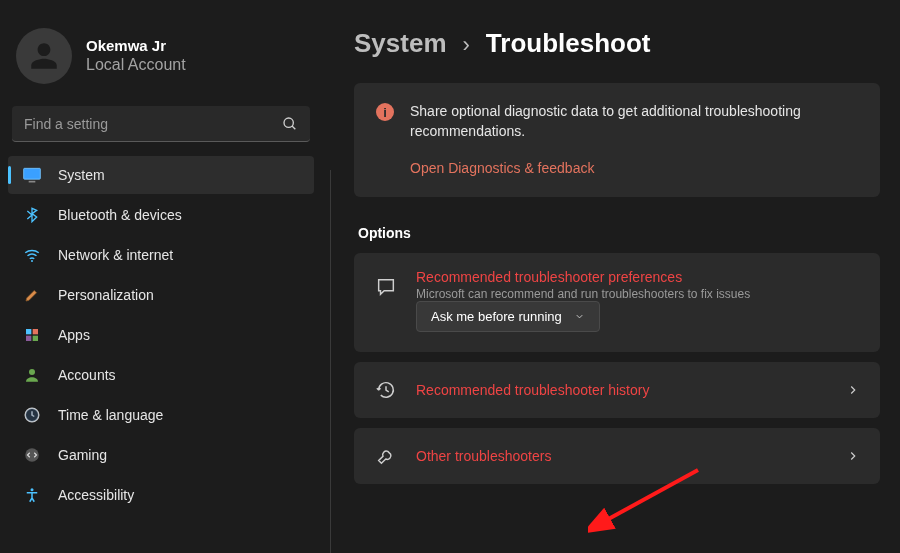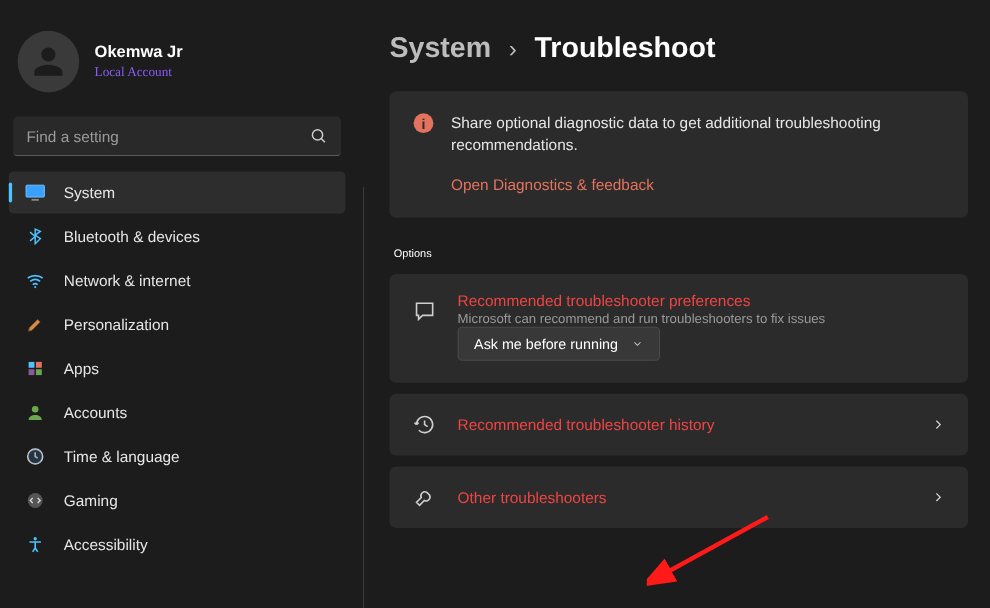--- a/index.html
+++ b/index.html
@@ -23,21 +23,21 @@
   }
   .avatar {
     width: 56px; height: 56px;
     border-radius: 50%;
     background: #3a3a3a;
     display: flex; align-items: center; justify-content: center;
     margin-right: 14px;
   }
   .avatar svg { width: 34px; height: 34px; fill: #1c1c1c; }
   .profile-name { font-size: 15px; font-weight: 600; line-height:1.3;}
-  .profile-sub { font-size: 12px; color: #8b5cf6; line-height:1.3;font-family:Liberation Serif, serif;}
+  .profile-sub { font-size: 16px; color: #a3a3a3; line-height:1.3;}
   .search-wrap {
     margin: 4px 4px 14px 4px;
     background: #292929;
     border-radius: 4px;
     border-bottom: 1px solid #5a5a5a;
     display: flex; align-items: center;
     height: 36px;
     padding: 0 12px;
   }
   .search-input {
@@ -98,21 +98,21 @@
     width: 18px; height: 18px; border-radius: 50%;
     background: #e3735e;
     color: #2b2b2b;
     font-size: 13px; font-weight: 700;
     display:flex; align-items:center; justify-content:center;
     flex-shrink:0; margin-top:2px;
   }
   .alert-body { flex: 1; }
   .alert-text { font-size: 14px; color: #e6e6e6; line-height:1.45; }
   .alert-link { font-size: 14px; color: #e3735e; margin-top: 18px; display:inline-block; cursor:pointer;}
-  .section-title { font-size: 10px; font-weight:400; margin: 0 0 12px 4px; }
+  .section-title { font-size: 14px; font-weight:700; margin: 0 0 12px 4px; }
   .card {
     background: #2b2b2b;
     border-radius: 6px;
     margin-bottom: 10px;
     padding: 16px 20px;
     display: flex; align-items: center;
     gap: 18px;
   }
   .card-icon {
     width: 24px; height: 24px;

